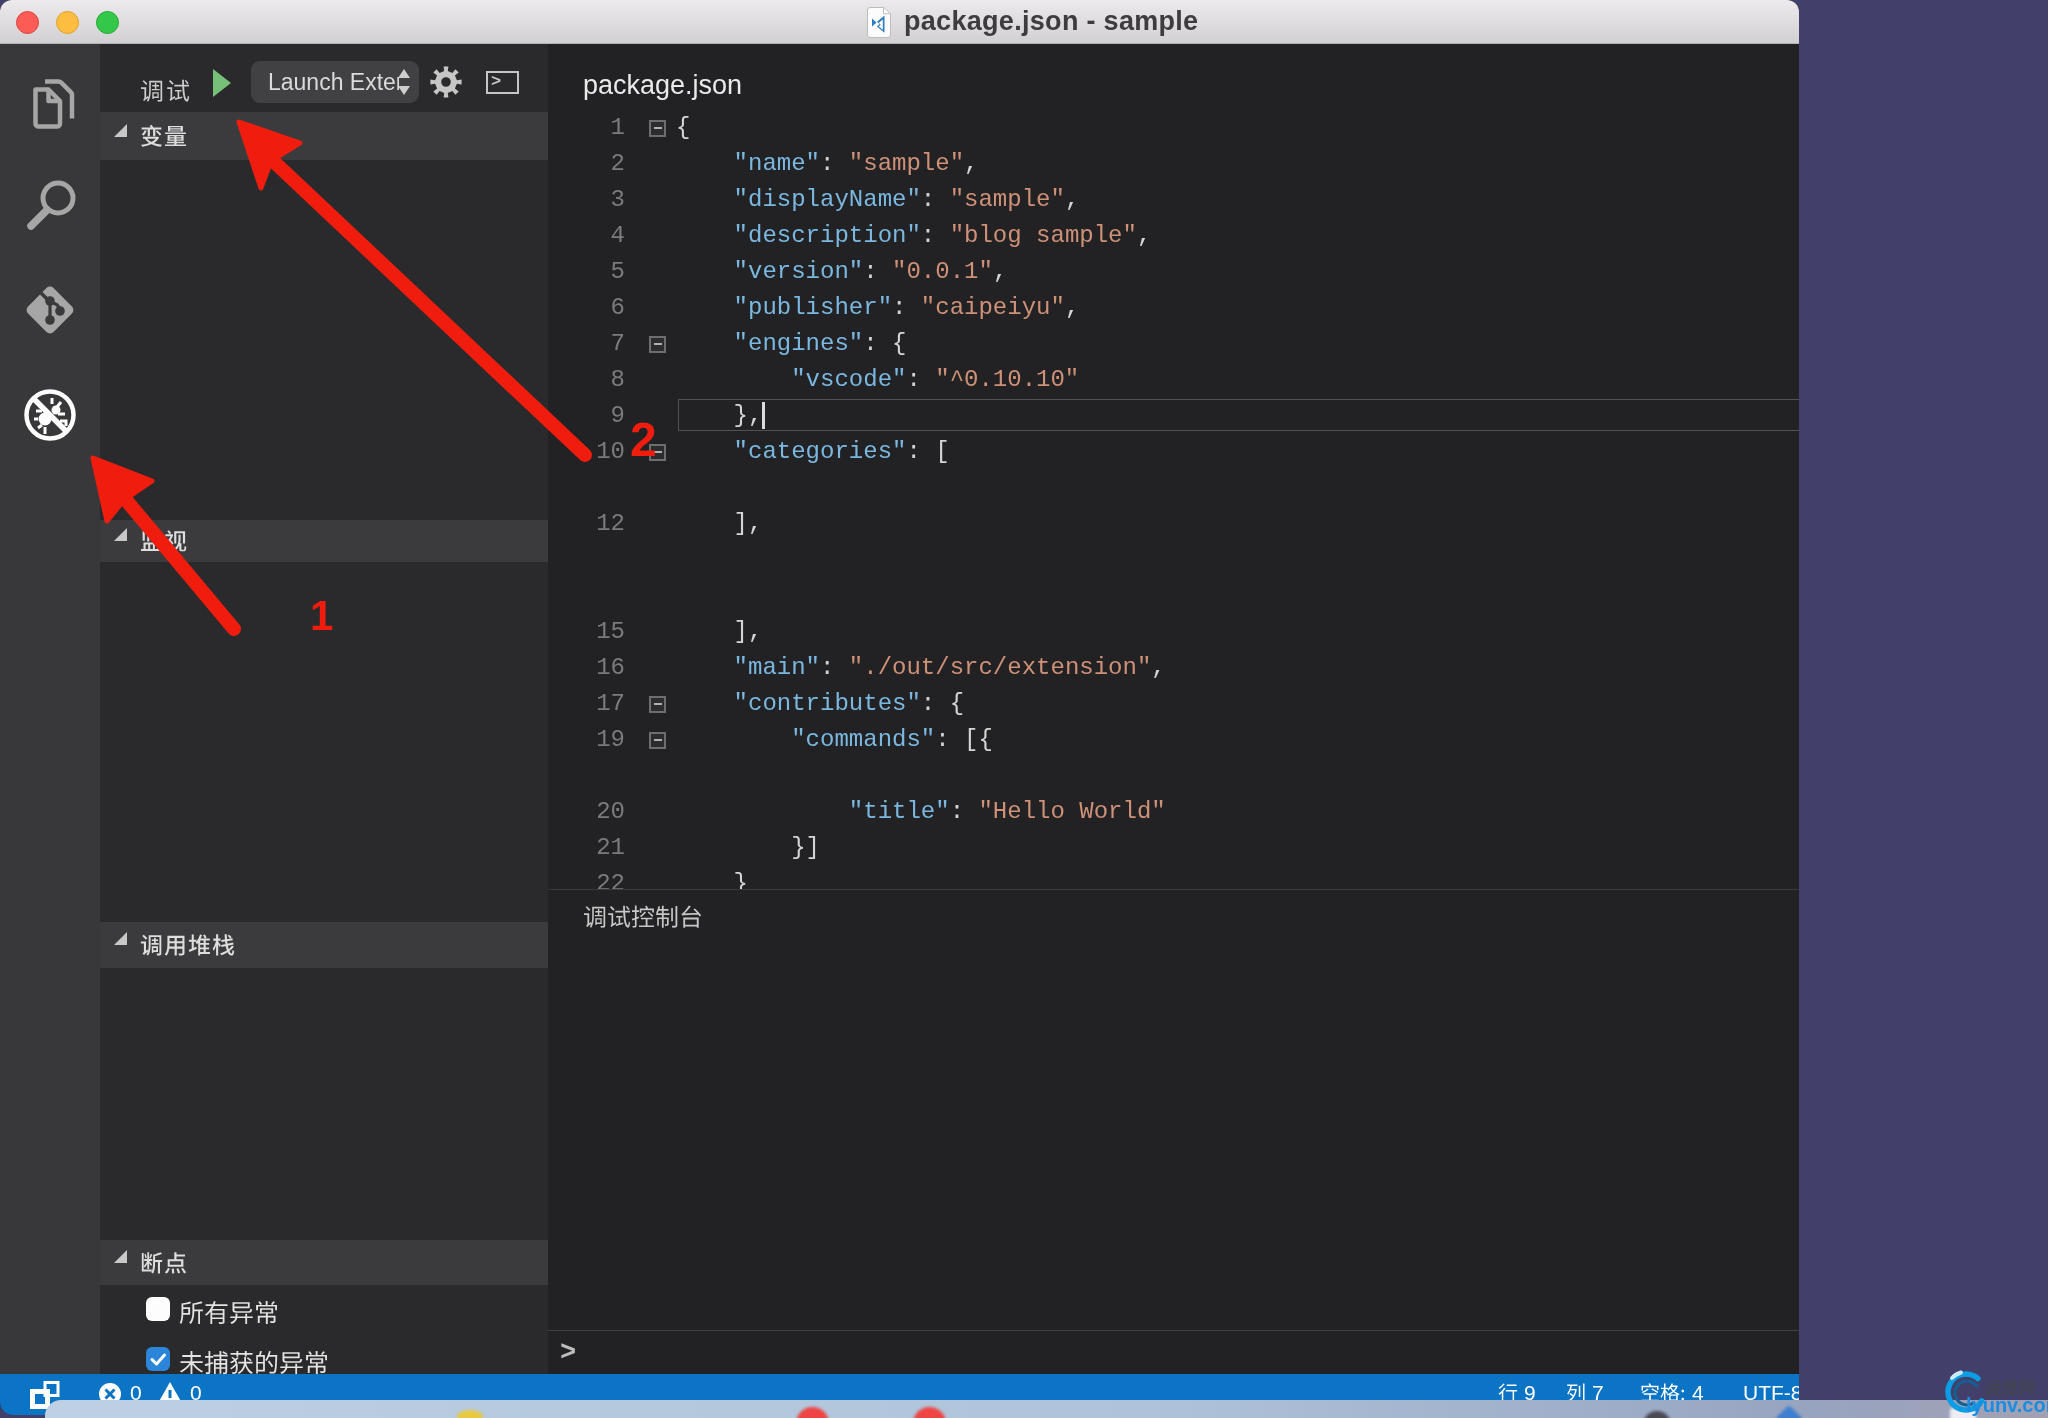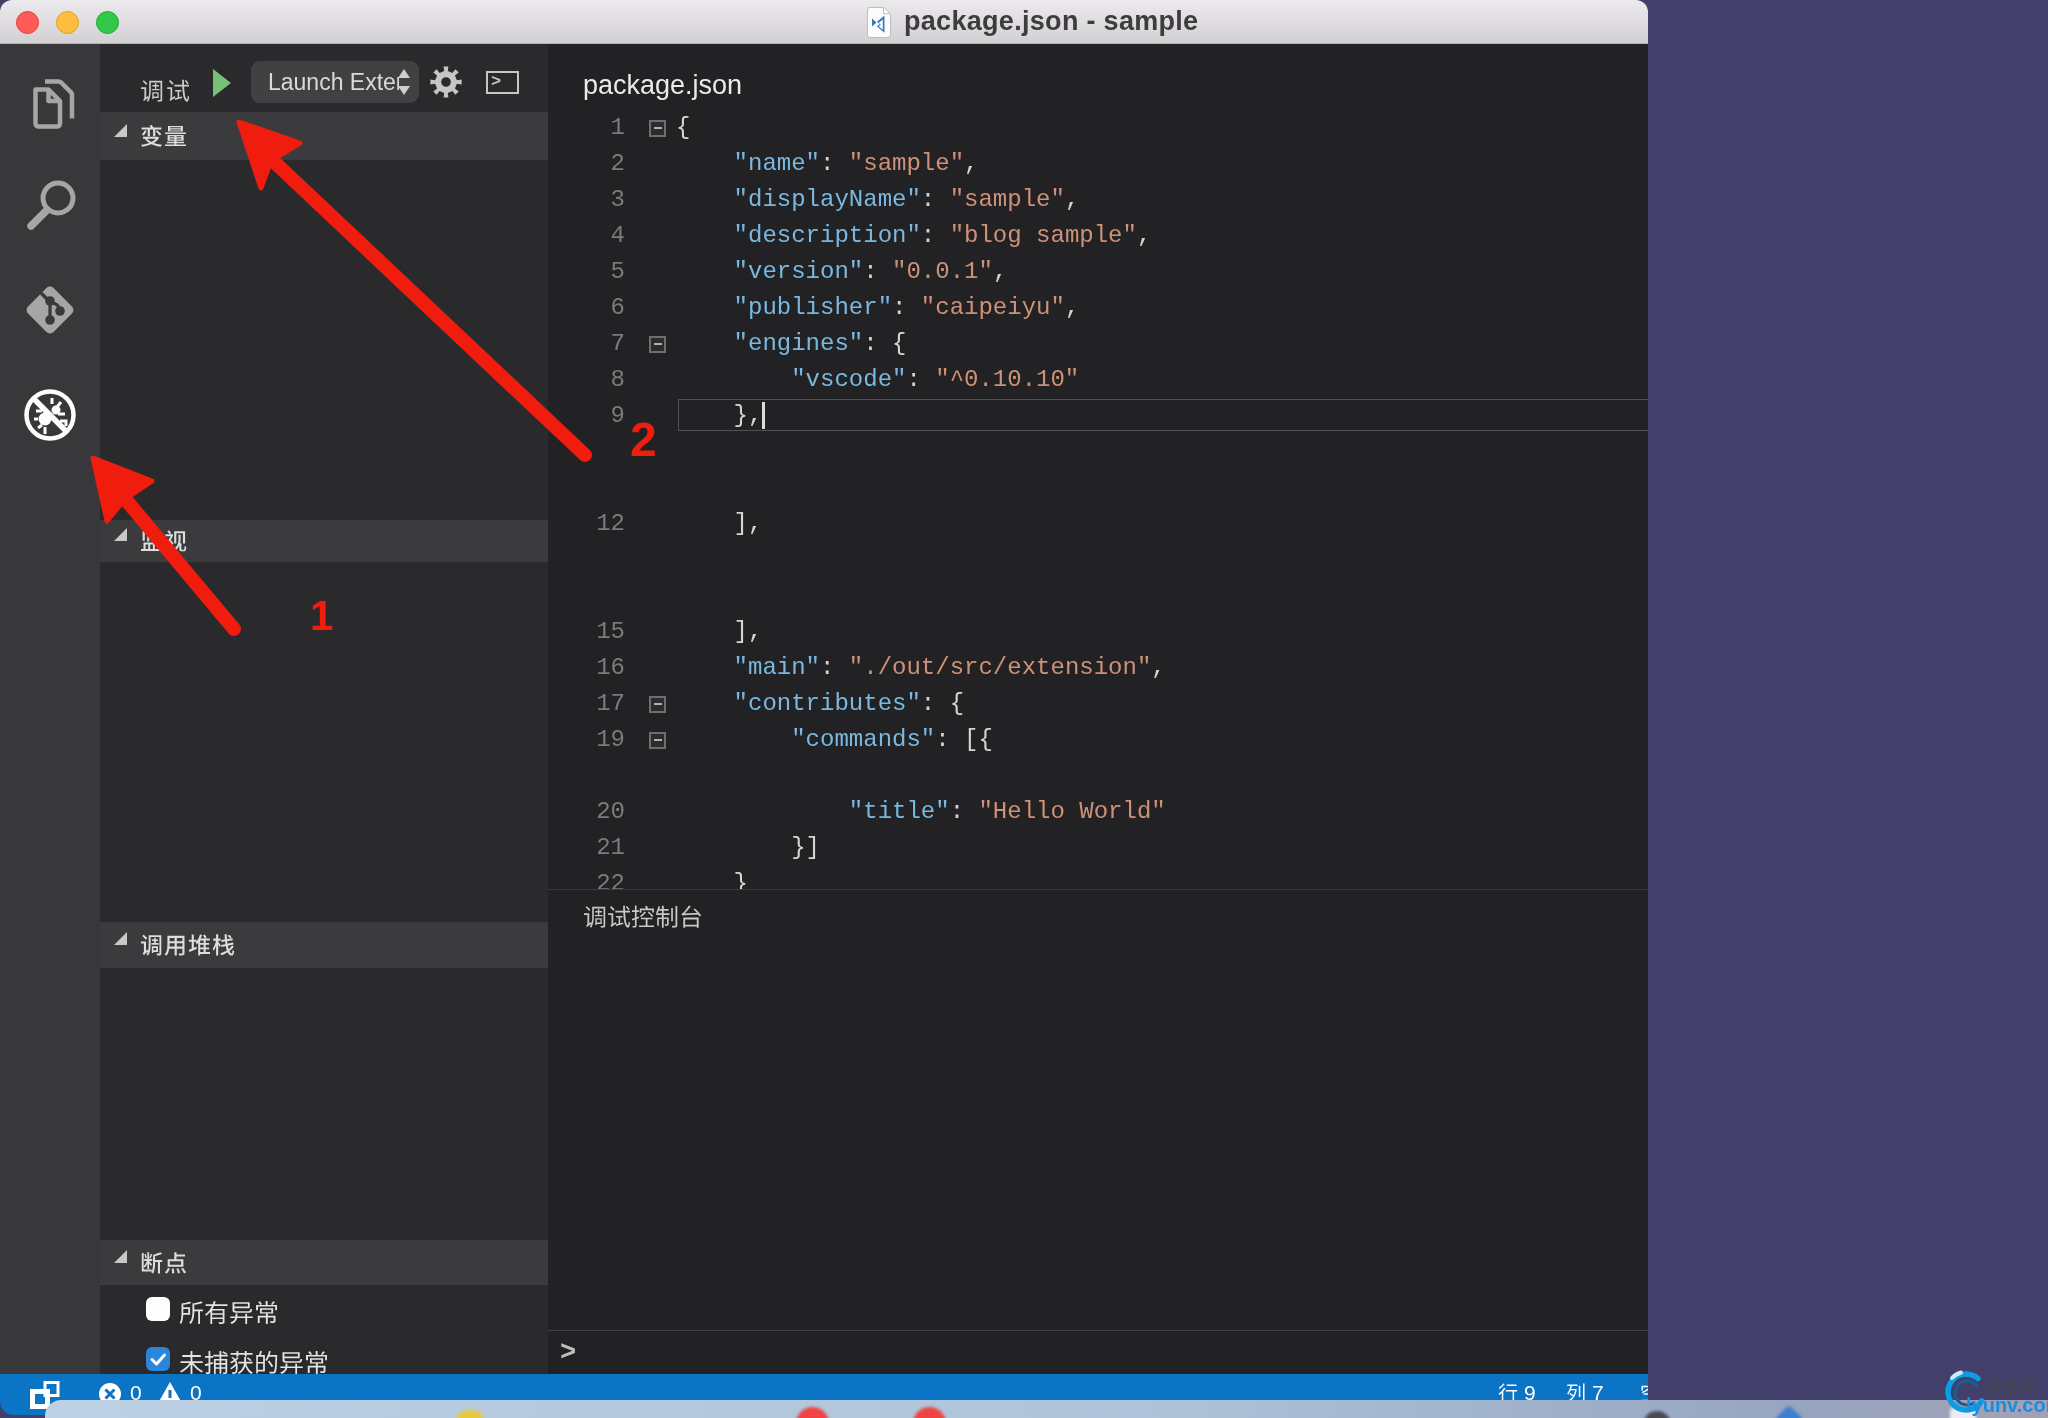--- a/index.html
+++ b/index.html
@@ -1,17 +1,17 @@
 <!DOCTYPE html>
 <html><head><meta charset="utf-8"><style>
 * { margin:0; padding:0; box-sizing:border-box; }
 html,body { width:2048px; height:1418px; overflow:hidden; }
 body { background:#42406a; font-family:"Liberation Sans",sans-serif; position:relative; }
 .abs { position:absolute; }
-#win { position:absolute; left:0; top:0; width:1648px; height:1415px; border-radius:12px 12px 13px 13px; overflow:hidden; background:#222224; }
+#win { position:absolute; left:0; top:0; width:1799px; height:1415px; border-radius:12px 12px 13px 13px; overflow:hidden; background:#222224; }
 #titlebar { position:absolute; left:0; top:0; width:100%; height:44px; background:linear-gradient(#eceaec,#d2d0d2); border-bottom:1px solid #b3b1b3; }
 .tl { position:absolute; top:10.5px; width:23px; height:23px; border-radius:50%; }
 #title { position:absolute; top:0; left:866px; height:44px; font-size:27px; font-weight:700; color:#3e3c3e; line-height:42px; letter-spacing:0.3px; white-space:nowrap; }
 #activity { position:absolute; left:0; top:44px; width:100px; height:1330px; background:#38383a; }
 #sidebar { position:absolute; left:100px; top:44px; width:448px; height:1330px; background:#2a2a2c; }
 .band { position:absolute; left:100px; width:448px; background:#3b3b3e; }
 .tri { position:absolute; width:0; height:0; border-bottom:13px solid #c8c8c8; border-left:13px solid transparent; }
 #editor { position:absolute; left:548px; top:44px; width:1500px; height:845px; background:#222224; }
 #edtitle { position:absolute; left:583px; top:70px; font-size:27px; color:#eaeaea; }
 .row { position:absolute; left:548px; width:1466px; height:36px; font-family:"Liberation Mono",monospace; font-size:24px; line-height:36px; }
@@ -185,20 +185,25 @@
       <span class="code"><span class="p">    </span><span class="k">"engines"</span><span class="p">: {</span></span>
     </div>
 <div class="row" style="top:362px">
       <span class="ln">8</span>
       <span class="code"><span class="p">        </span><span class="k">"vscode"</span><span class="p">: </span><span class="s">"^0.10.10"</span></span>
     </div>
 <div class="row" style="top:398px">
       <span class="ln">9</span>
       <span class="code"><span class="p">    },</span></span>
     </div>
+<div class="row" style="top:434px">
+      <span class="ln">10</span>
+      <span class="fold"></span>
+      <span class="code"><span class="p">    </span><span class="k">"categories"</span><span class="p">: [</span></span>
+    </div>
 <div class="row" style="top:506px">
       <span class="ln">12</span>
       <span class="code"><span class="p">    ],</span></span>
     </div>
 <div class="row" style="top:614px">
       <span class="ln">15</span>
       <span class="code"><span class="p">    ],</span></span>
     </div>
 <div class="row" style="top:650px">
       <span class="ln">16</span>

